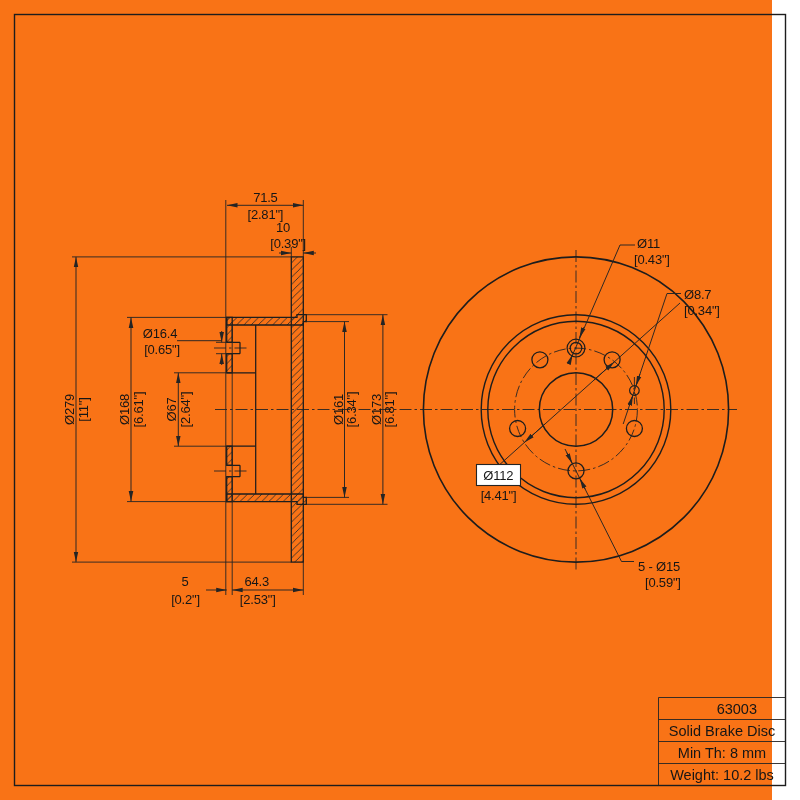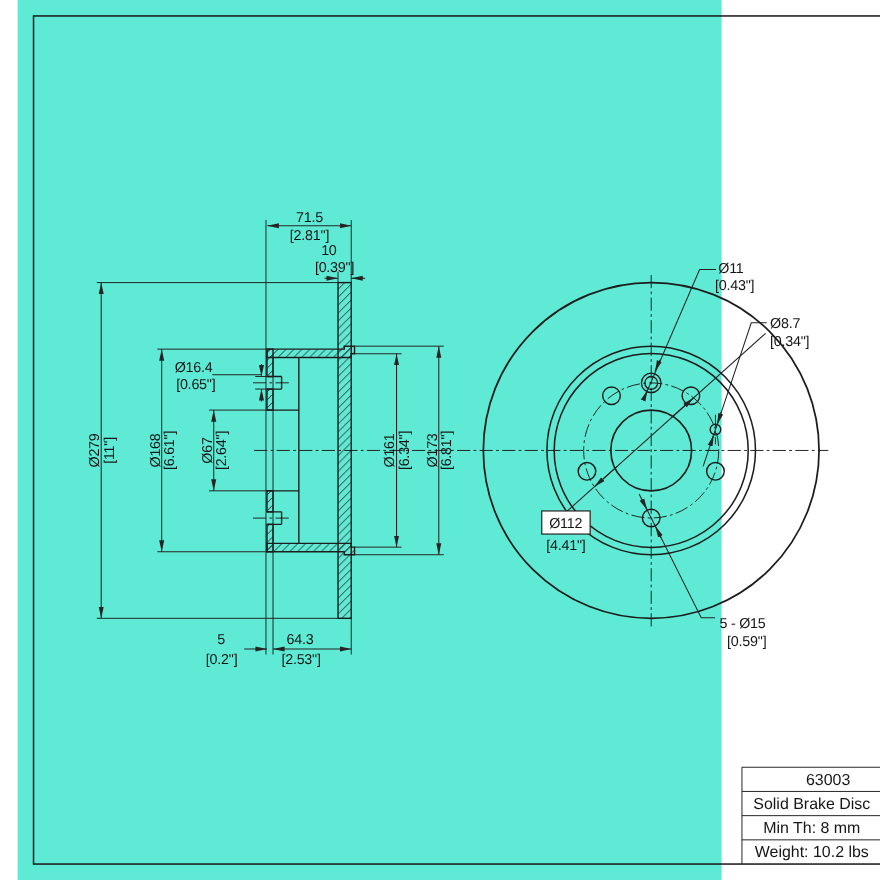--- a/index.html
+++ b/index.html
@@ -1,16 +1,16 @@
 <!DOCTYPE html>
 <html><head>
 <meta charset="utf-8">
 <style>
   html,body{margin:0;padding:0;background:#fff;}
-  .page{width:640px;height:800px;position:relative;background:#5eead4;font-family:"Liberation Sans",sans-serif;margin-left:16px;}
+  .page{width:772px;height:800px;position:relative;background:#f97316;font-family:"Liberation Sans",sans-serif;}
   svg{position:absolute;left:0;top:0;}
   svg text{fill:#161616;font-family:"Liberation Sans","DejaVu Sans",sans-serif;}
   .lb{font-size:13px;letter-spacing:-0.2px;}
   .tb{font-size:14.5px;}
   .part2{stroke:#1d1d1d;stroke-width:1.25;fill:none;}
   .hatched{stroke:#1d1d1d;stroke-width:1.3;fill:url(#hatch);}
   .thin{stroke:#242424;stroke-width:0.9;fill:none;}
   .dim{stroke:#242424;stroke-width:0.95;fill:none;}
   .cl{stroke:#242424;stroke-width:0.9;fill:none;stroke-dasharray:12 3 2.5 3;}
   .circ{stroke:#1d1d1d;fill:none;}

